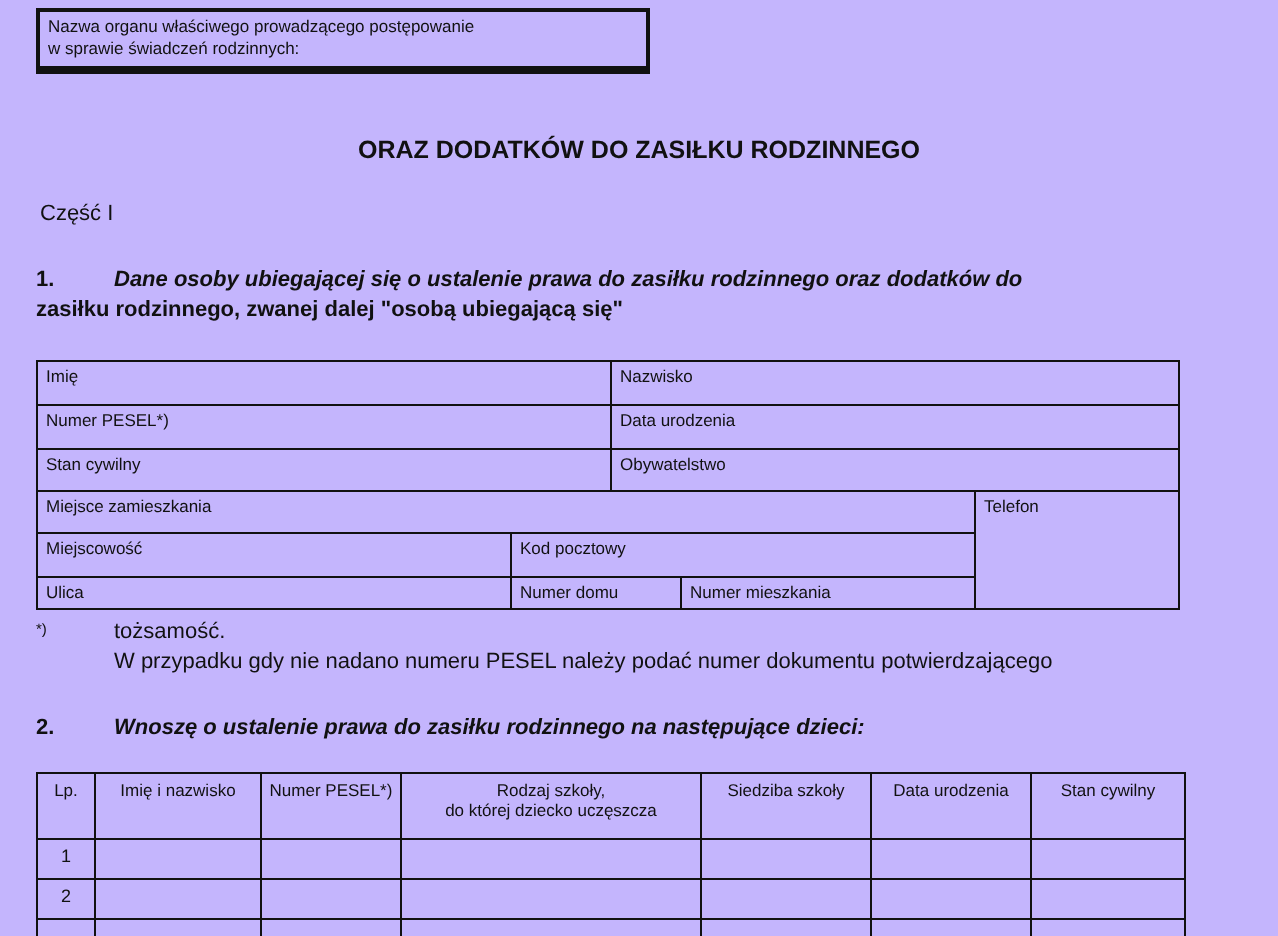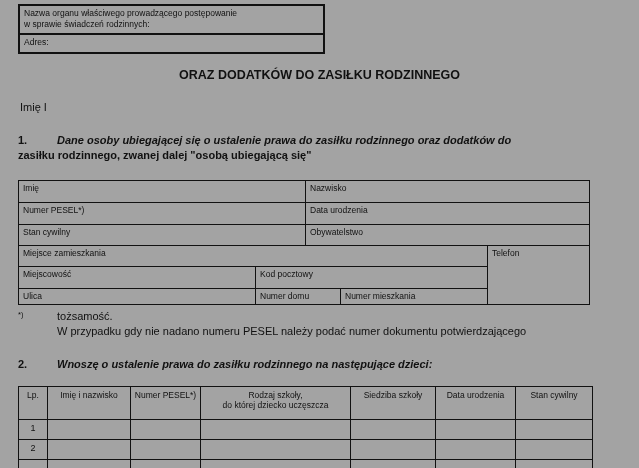--- a/index.html
+++ b/index.html
@@ -1,21 +1,21 @@
 <!DOCTYPE html>
 <html><head>
 <meta charset="utf-8">
 <style>
   * { margin: 0; padding: 0; box-sizing: border-box; }
   html, body { background: #ffffff; }
   #page {
     position: relative;
     width: 639px;
     height: 468px;
-    background: #a3a3a3;
+    background: #c4b5fd;
     overflow: hidden;
     font-family: "Liberation Sans", sans-serif;
     color: #111111;
   }
   .abs { position: absolute; }
 
   
   .hbox {
     left: 18px; top: 4px; width: 307px;
     border: 2px solid #111;
@@ -62,28 +62,27 @@
   .footnote .fline { margin-left: 39px; }
 </style>
 </head>
 <body>
 
 <div id="page">
 
   <div class="abs hbox">
     <div class="hcell first">Nazwa organu właściwego prowadzącego postępowanie
 w sprawie świadczeń rodzinnych:</div>
-    <div class="hcell second">Adres:</div>
   </div>
 
   <div class="abs title">
     <div>ORAZ DODATKÓW DO ZASIŁKU RODZINNEGO</div>
   </div>
 
-  <div class="abs part-label">Imię I</div>
+  <div class="abs part-label">Część I</div>
 
   <div class="abs section" id="section1">
     <span class="num">1.</span>
     <div class="indent">Dane osoby ubiegającej się o ustalenie prawa do zasiłku rodzinnego oraz dodatków do</div>
     <div>zasiłku rodzinnego, zwanej dalej "osobą ubiegającą się"</div>
   </div>
 
   <table class="abs" id="applicant-table">
     <colgroup>
       <col style="width:237px">

